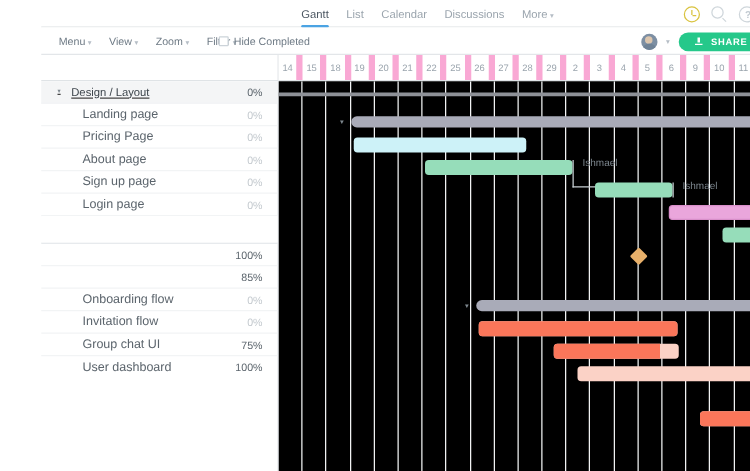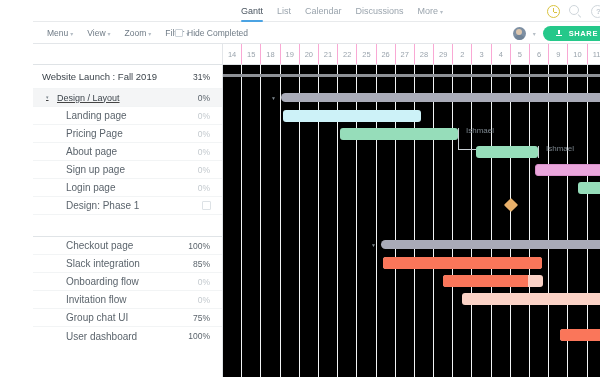--- a/index.html
+++ b/index.html
@@ -73,21 +73,21 @@
   .panel-ic { width: 10px; height: 10px; border: 1px solid #d2d8de; border-radius: 1px; position: relative; }
   .panel-ic::after { content:""; position:absolute; right:1px; top:1px; bottom:1px; width:3px; background:#e3e8ec; }
 
   
   .datehdr {
     position: absolute; left: 190px; top: 44px; width: 410px; height: 21px;
     background: #fff; border-bottom: 1px solid #dfe3e6; display: flex; overflow: hidden;
   }
   .datecell {
     width: 19.2px; flex: 0 0 19.2px; height: 21px;
-    border-right: 1px solid #f9a8d4;
+    border-right: 5px solid #f9a8d4;
     font-size: 7.5px; color: #9aa4ad;
     display: flex; align-items: center; justify-content: center;
   }
   .hdr-corner {
     position: absolute; left: 0; top: 44px; width: 190px; height: 21px;
     background: #fff; border-bottom: 1px solid #dfe3e6; border-right: 1px solid #e3e6e9;
   }
 
   
   .tasklist {
@@ -216,24 +216,20 @@
     <div class="datecell">5</div>
     <div class="datecell">6</div>
     <div class="datecell">9</div>
     <div class="datecell">10</div>
     <div class="datecell">11</div>
     <div class="datecell">12</div>
   </div>
 
   <div class="tasklist">
 
-    <div class="trow project">
-      <div class="tname">Website Launch : Fall 2019</div>
-      <div class="tpct">31%</div>
-    </div>
 
     <div class="trow group">
       <div class="twist">▾</div>
       <div class="tname">Design / Layout</div>
       <div class="tpct">0%</div>
     </div>
 
     <div class="trow task">
       <div class="tname">Landing page</div>
       <div class="tpct dim">0%</div>
@@ -247,35 +243,29 @@
       <div class="tpct dim">0%</div>
     </div>
     <div class="trow task">
       <div class="tname">Sign up page</div>
       <div class="tpct dim">0%</div>
     </div>
     <div class="trow task">
       <div class="tname">Login page</div>
       <div class="tpct dim">0%</div>
     </div>
-    <div class="trow task">
-      <div class="tname">Design: Phase 1</div>
-      <div class="mstone-chk"></div>
-    </div>
 
     <div class="trow spacer" style="height:21px;"></div>
     <div class="list-divider"></div>
 
 
     <div class="trow task">
-      <div class="tname">Checkout page</div>
       <div class="tpct">100%</div>
     </div>
     <div class="trow task">
-      <div class="tname">Slack integration</div>
       <div class="tpct">85%</div>
     </div>
     <div class="trow task">
       <div class="tname">Onboarding flow</div>
       <div class="tpct dim">0%</div>
     </div>
     <div class="trow task">
       <div class="tname">Invitation flow</div>
       <div class="tpct dim">0%</div>
     </div>

